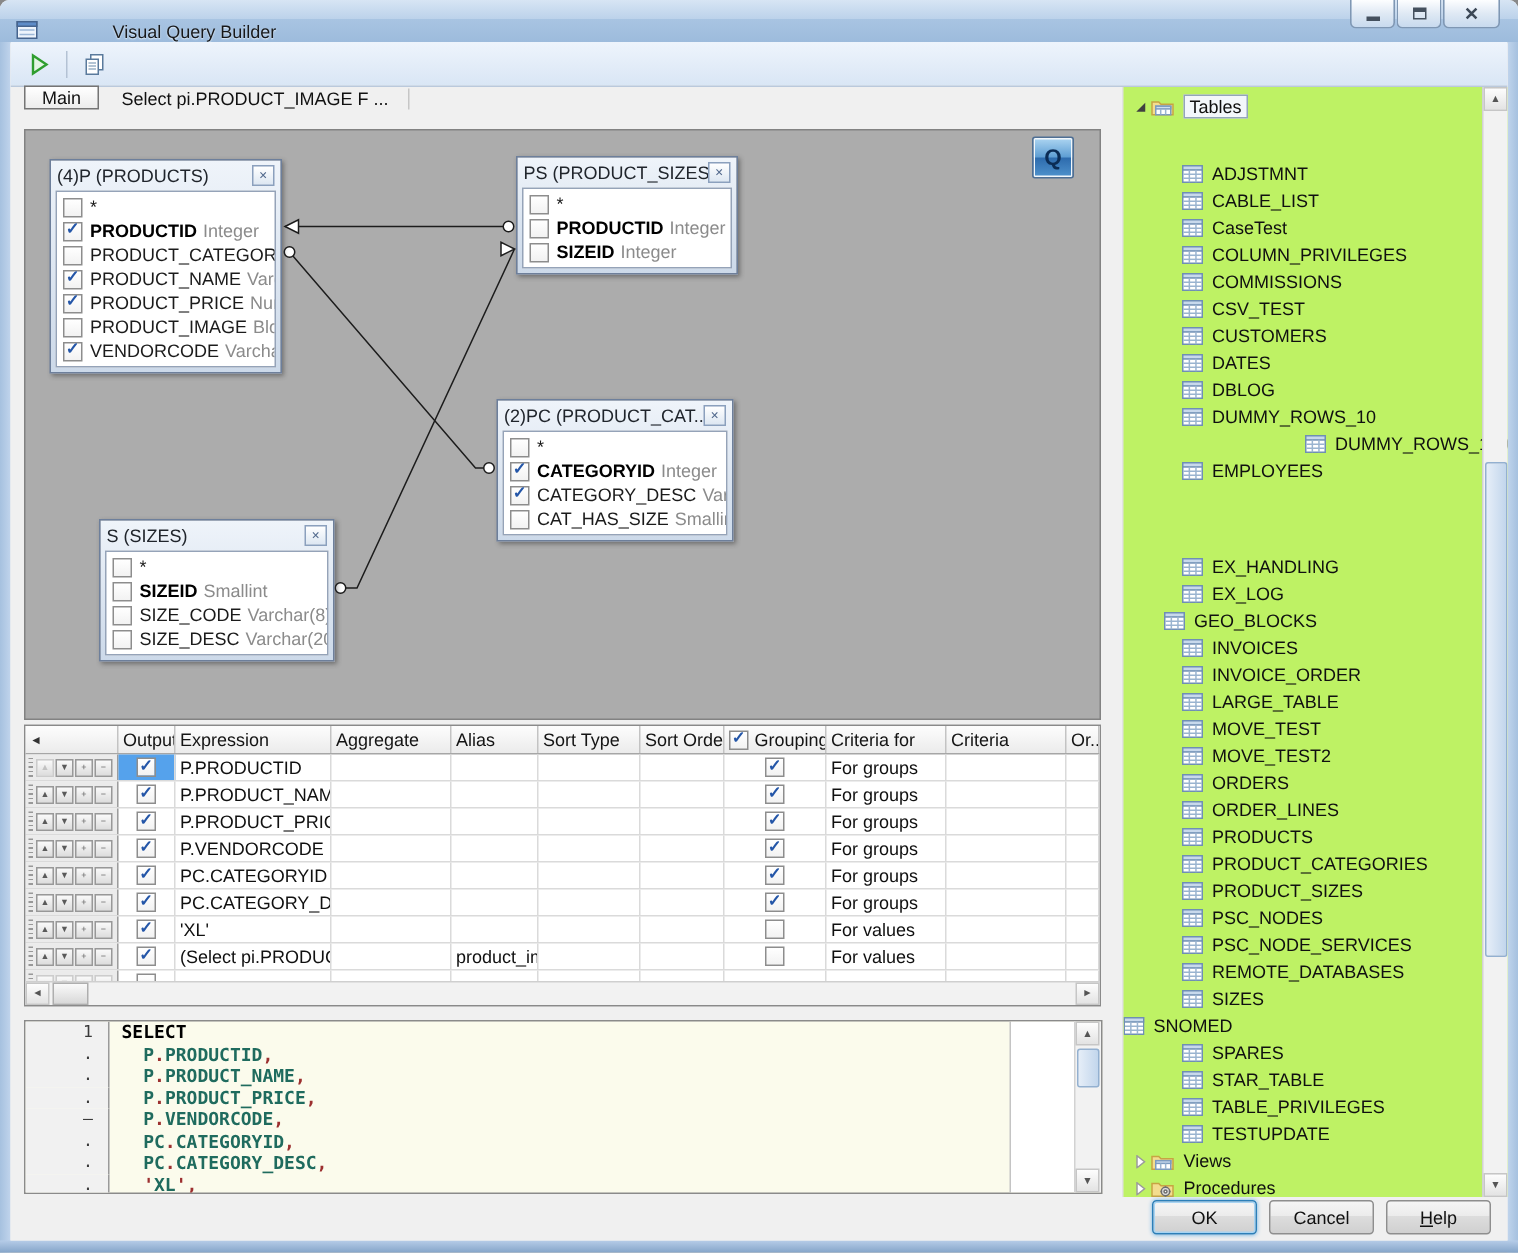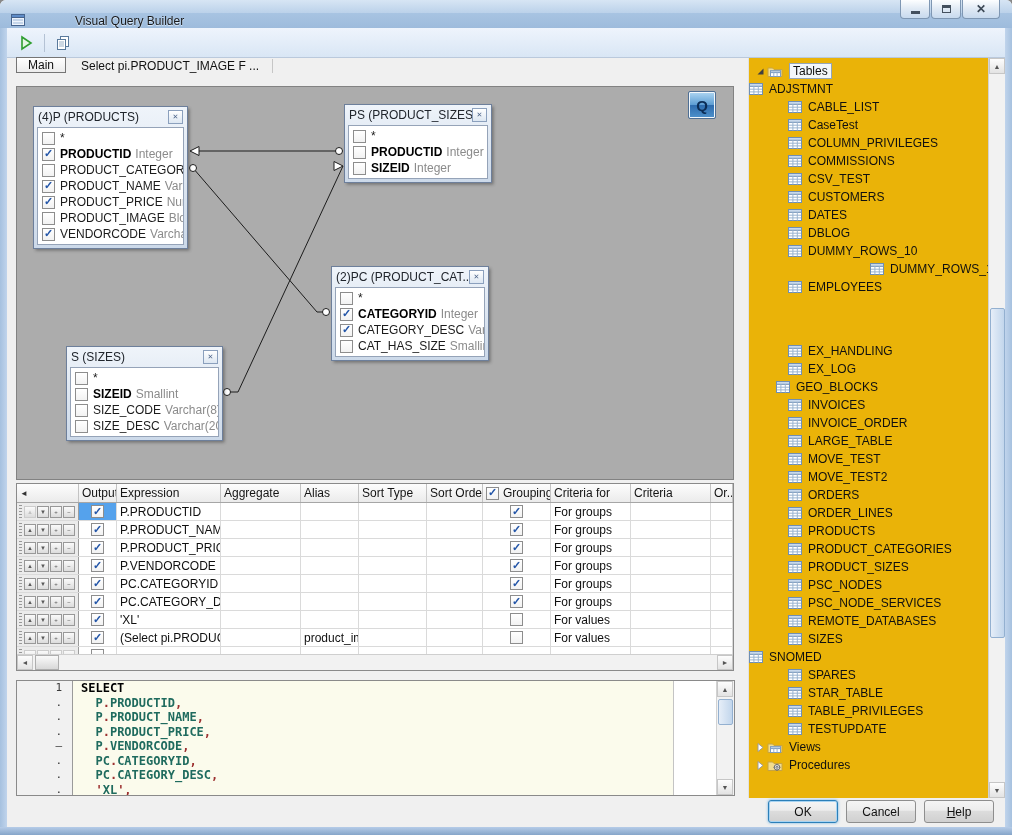--- a/index.html
+++ b/index.html
@@ -92,21 +92,21 @@
   .sql-code{padding-left:8px;}
   .sql-k{color:#000;}
   .sql-i{color:#1f6b5e;}
   .sql-p{color:#9c2f2f;}
   .sbv{position:absolute;top:0;bottom:0;right:0;width:17px;background:#f2f2f2;border-left:1px solid #d2d2d2;}
   .sbv .up{position:absolute;top:0;left:0;right:0;height:16px;}
   .sbv .dn{position:absolute;bottom:0;left:0;right:0;height:16px;}
   .sbv-thumb{position:absolute;left:1px;right:1px;background:linear-gradient(90deg,#e6eef8,#c2d6ec);
     border:1px solid #93b0d0;box-sizing:border-box;border-radius:2px;}
   
-  .tree{position:absolute;left:741px;top:30px;width:257px;height:740px;background:#eab308;
+  .tree{position:absolute;left:741px;top:30px;width:257px;height:740px;background:#bef264;
     border-left:1px solid #e2e2e2;overflow:hidden;}
   .trow{display:flex;align-items:center;height:18px;color:#101010;white-space:nowrap;}
   .arrow{width:13px;display:flex;justify-content:center;flex:none;}
   .ticon{margin-right:6px;flex:none;display:flex;}
   .sel-box{border:1px solid #93a5ba;background:#f3f7fb;padding:0 3px;}
   
   .fbtn{position:absolute;top:772px;width:70px;height:23px;display:flex;align-items:center;justify-content:center;
     color:#111;background:linear-gradient(#f5f5f5 0%,#ececec 45%,#dddddd 46%,#d0d0d0 100%);
     border:1px solid #8e8e8e;border-radius:3px;box-sizing:border-box;}
   .fbtn.focus{border-color:#2c7fb8;box-shadow:inset 0 0 0 1px #a8d4f2,0 0 3px #6cb2e4;}
@@ -590,21 +590,21 @@
               <svg width="16" height="13" viewBox="0 0 16 13">
                 <path d="M1 3 L1 11.5 L15 11.5 L15 4.5 L7 4.5 L5.5 3 Z" fill="#f3dd8e" stroke="#c7a443"></path>
                 <rect x="3.5" y="5.8" width="10" height="5.7" fill="#fff" stroke="#7d9cc0"></rect>
                 <rect x="3.5" y="5.8" width="10" height="1.8" fill="#cfdff0" stroke="#7d9cc0"></rect>
                 <line x1="6.8" y1="7.6" x2="6.8" y2="11.3" stroke="#9ab4d0"></line>
                 <line x1="10.1" y1="7.6" x2="10.1" y2="11.3" stroke="#9ab4d0"></line>
               </svg>
             </span>
             <span class="sel-box">Tables</span>
           </div>
-          <div class="trow" style="">
+          <div class="trow" style="padding-left: 39px; margin-top: 27px;">
             <span class="ticon">
               <svg width="14" height="12" viewBox="0 0 14 12">
                 <rect x="0.5" y="0.5" width="13" height="11" fill="#fff" stroke="#6f8fb4"></rect>
                 <rect x="0.5" y="0.5" width="13" height="2.8" fill="#c8d9ec" stroke="#6f8fb4"></rect>
                 <line x1="4.9" y1="3.2" x2="4.9" y2="11.5" stroke="#9ab4d0"></line>
                 <line x1="9.3" y1="3.2" x2="9.3" y2="11.5" stroke="#9ab4d0"></line>
                 <line x1="1" y1="6.2" x2="13" y2="6.2" stroke="#9ab4d0"></line>
                 <line x1="1" y1="8.9" x2="13" y2="8.9" stroke="#9ab4d0"></line>
               </svg>
             </span>

